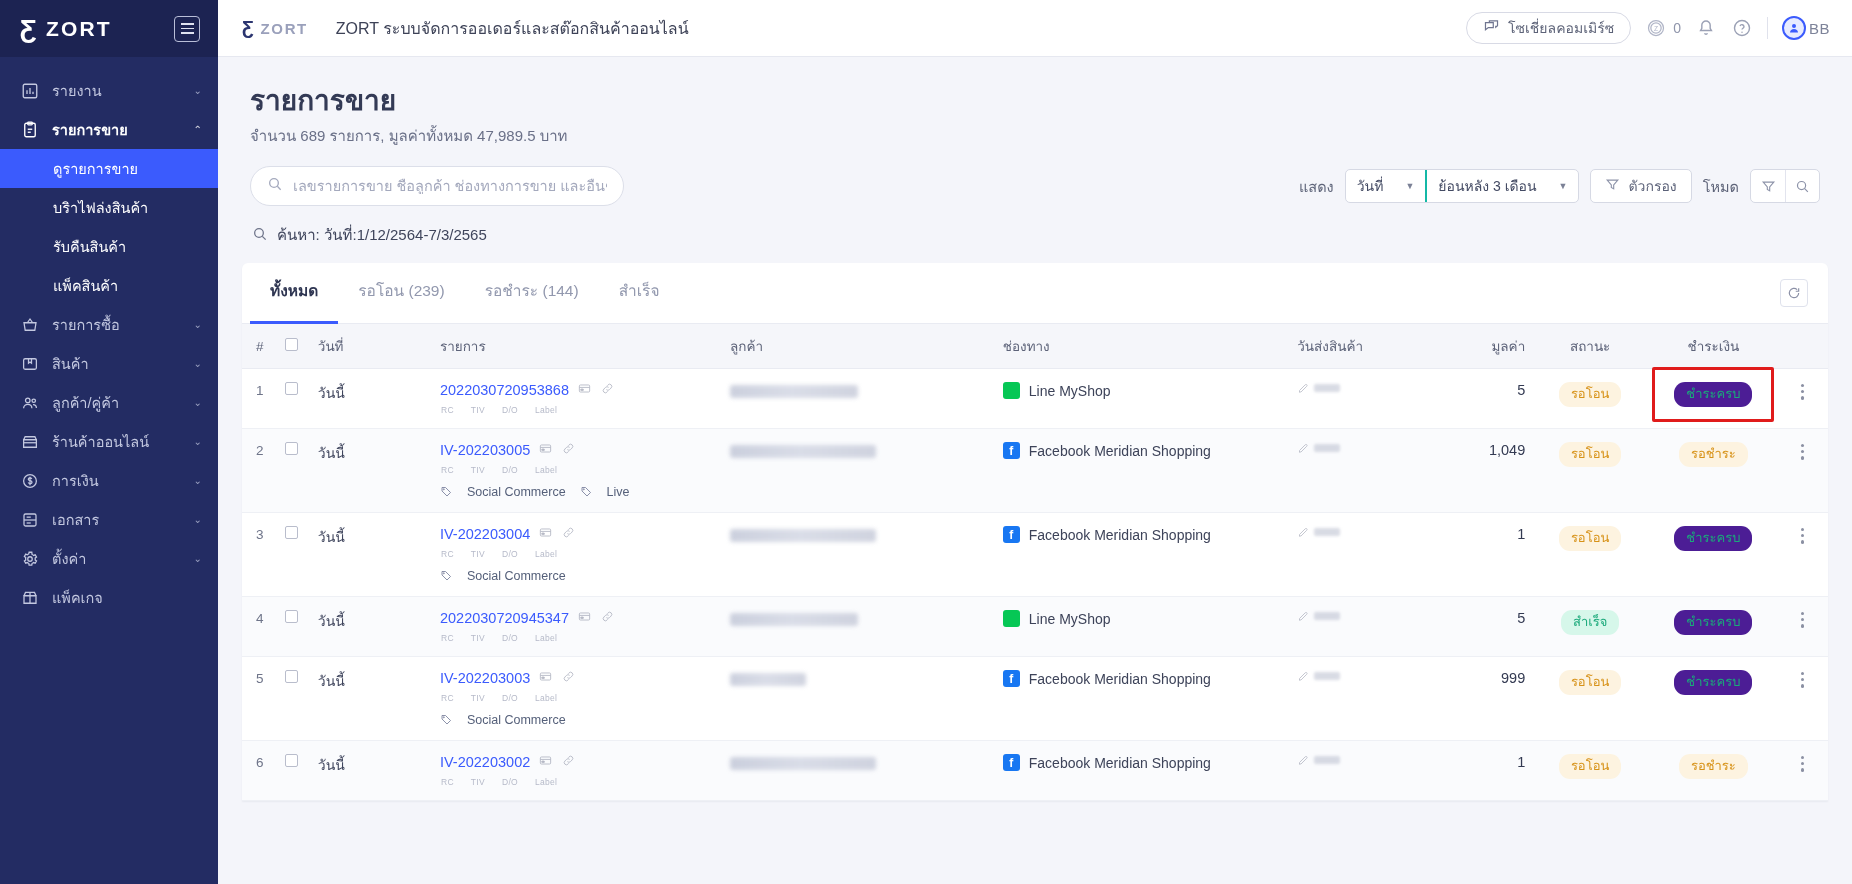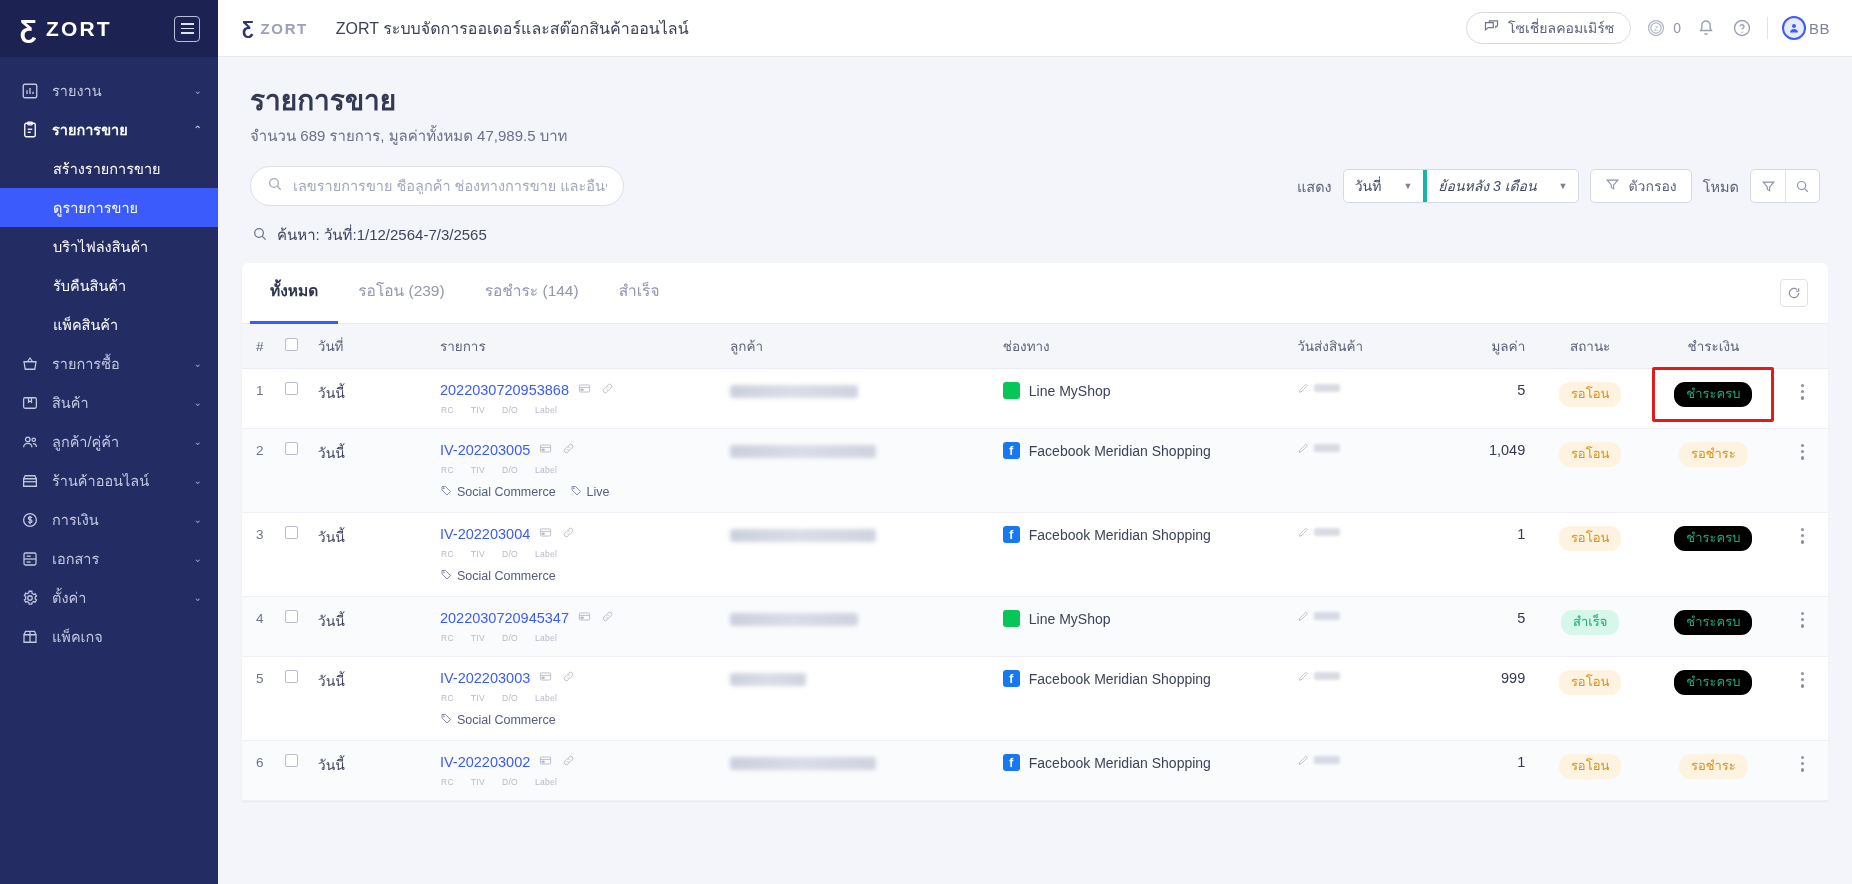--- a/index.html
+++ b/index.html
@@ -119,21 +119,21 @@
   }
   .searchbox input::placeholder { color: #a4a9bd; }
 
   .filters { margin-left: auto; display: flex; align-items: center; gap: 11px; }
   .f-label { font-size: 14.5px; color: #5e6479; }
   .seg { display: flex; height: 34px; border: 1px solid #d6d9e4; border-radius: 5px; background: #fff; overflow: hidden; }
   .seg-item {
     display: flex; align-items: center; gap: 22px; padding: 0 11px;
     font-size: 14px; color: #434a63; cursor: pointer; white-space: nowrap;
   }
-  .seg-item + .seg-item { border-left: 4px solid #14b8a6; font-style: italic; }
+  .seg-item + .seg-item { border-left: 2px solid #14b8a6; }
   .seg-item .cv { font-size: 9px; color: #7b8196; }
   .chip-btn {
     height: 34px; border: 1px solid #d6d9e4; border-radius: 5px; background: #fff;
     display: flex; align-items: center; gap: 8px; padding: 0 14px;
     font-size: 14px; color: #5b6178; cursor: pointer; white-space: nowrap;
   }
   .chip-btn svg, .icon-btn svg { width: 15px; height: 15px; }
   .icon-group { display: flex; height: 34px; border: 1px solid #d6d9e4; border-radius: 5px; background: #fff; overflow: hidden; }
   .icon-btn { width: 34px; display: flex; align-items: center; justify-content: center; cursor: pointer; }
   .icon-btn + .icon-btn { border-left: 1px solid #e2e4ee; }
@@ -185,21 +185,21 @@
   .chk {
     width: 13px; height: 13px; border: 1.4px solid #b9bdcc; border-radius: 2px;
     display: inline-block; cursor: pointer; background: #fff;
   }
   .doclink { color: #3b5bfd; font-size: 14.5px; text-decoration: none; cursor: pointer; }
   .doc-row { display: flex; align-items: center; gap: 8px; }
   .mini-ico { width: 15px; height: 13px; opacity: .55; }
   .subcodes { display: flex; gap: 17px; margin-top: 7px; padding-left: 1px; }
   .subcodes span { font-size: 8.5px; color: #b6bac9; letter-spacing: .3px; }
   .tagline { display: flex; gap: 14px; margin-top: 10px; }
-  .tagchip { display: flex; align-items: flex-start; gap: 5px; font-size: 12.5px; color: #5a6persist; }
+  .tagchip { display: flex; align-items: center; gap: 15px; font-size: 12.5px; color: #5a6persist; }
   .tagchip { color: #5c6libre; }
   .tagchip { color: #5b6persist; }
   .tagchip { color: #55607a; }
   .tagchip svg { width: 12px; height: 12px; }
 
   .blurname {
     display: inline-block; height: 13px; border-radius: 3px;
     background: linear-gradient(90deg, #c3c8d8 0%, #d4d8e4 48%, #c8ccda 100%);
     filter: blur(2.2px); opacity: .85; margin-top: 3px;
   }
@@ -219,21 +219,21 @@
     display: inline-block; width: 26px; height: 8px; border-radius: 2px;
     background: #b9bece; filter: blur(1.6px);
   }
   .val { text-align: right; font-size: 14.5px; color: #333a52; }
 
   .badge {
     display: inline-block; padding: 4px 12px; border-radius: 11px;
     font-size: 13px; line-height: 1.3; white-space: nowrap;
   }
   .badge-wait { background: #fdf3e0; color: #d79218; cursor: pointer; }
-  .badge-done { background: #000000; color: #1aa97a; }
+  .badge-done { background: #4c1d95; color: #1aa97a; }
   .badge-success { background: #d6f7ea; color: #1aa97a; }
   .cellc { text-align: center; }
   .kebab { display: flex; flex-direction: column; gap: 3px; align-items: center; cursor: pointer; padding-top: 2px; }
   .kebab i { width: 3.2px; height: 3.2px; border-radius: 50%; background: #8b90a3; display: block; }
 
   .hl-box {
     position: absolute; border: 3px solid #e01b1b; border-radius: 2px;
     pointer-events: none;
   }
   .tbl-wrap { position: relative; }
@@ -274,23 +274,20 @@
             <rect x="5" y="3" width="14" height="18" rx="2"></rect>
             <rect x="9" y="1.5" width="6" height="3.6" rx="1"></rect>
             <line x1="9" y1="11" x2="15" y2="11"></line>
               <line x1="9" y1="15" x2="13" y2="15"></line>
           </svg>
         </span>
         <span class="sb-label">รายการขาย</span>
         <span class="sb-caret">⌃</span>
       </div>
 
-      <div class="sb-sub">
-        <span>สร้างรายการขาย</span>
-      </div>
       <div class="sb-sub selected">
         <span>ดูรายการขาย</span>
       </div>
       <div class="sb-sub">
         <span>บริาไฟล่งสินค้า</span>
       </div>
       <div class="sb-sub">
         <span>รับคืนสินค้า</span>
       </div>
       <div class="sb-sub">

